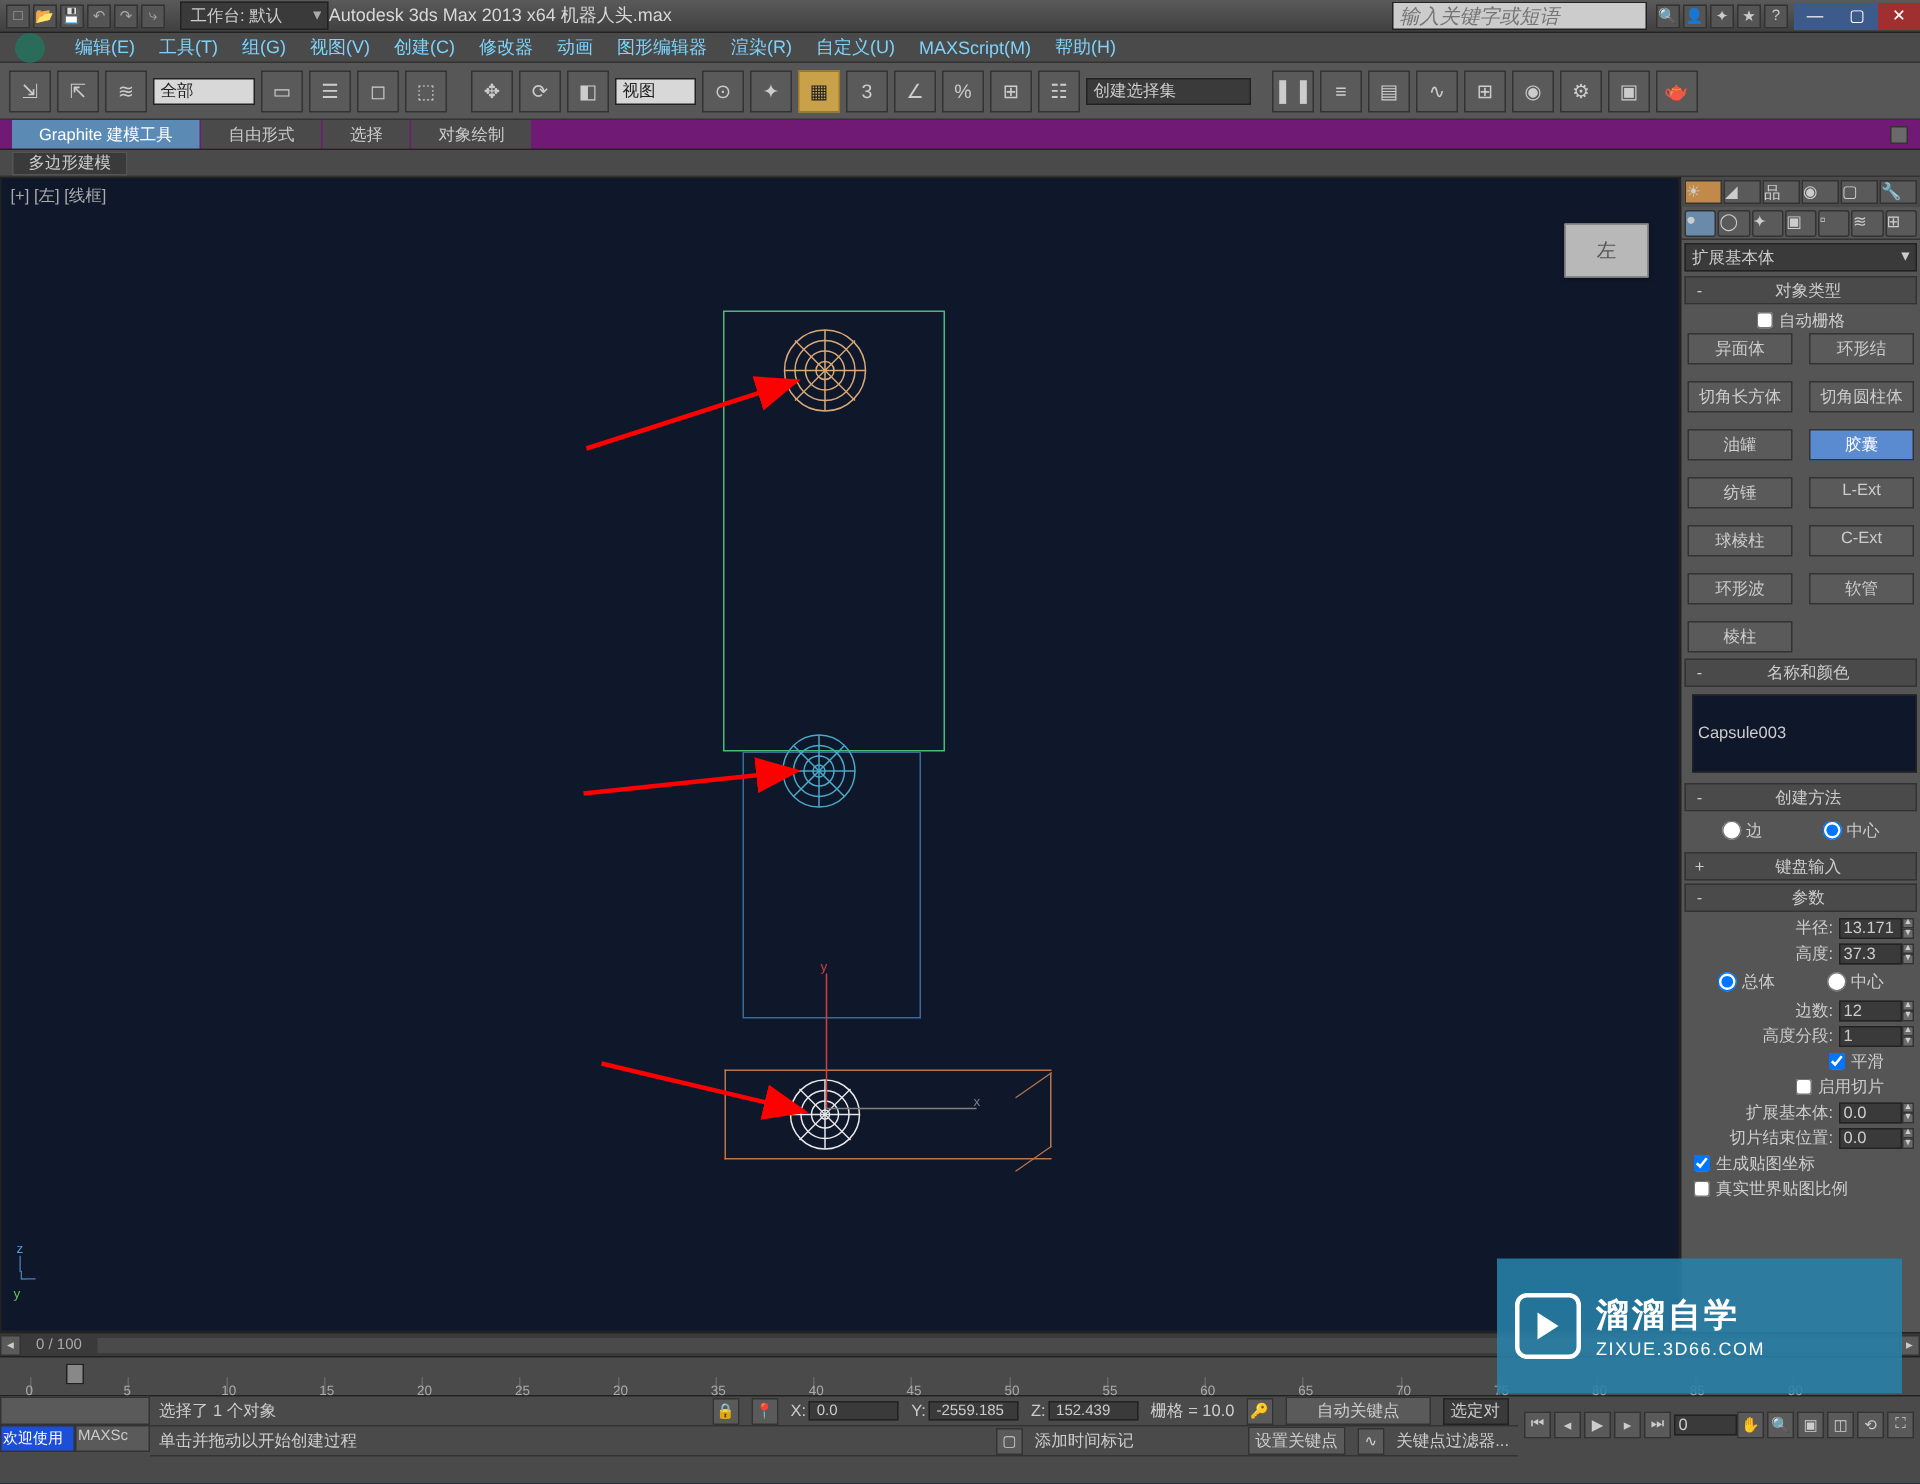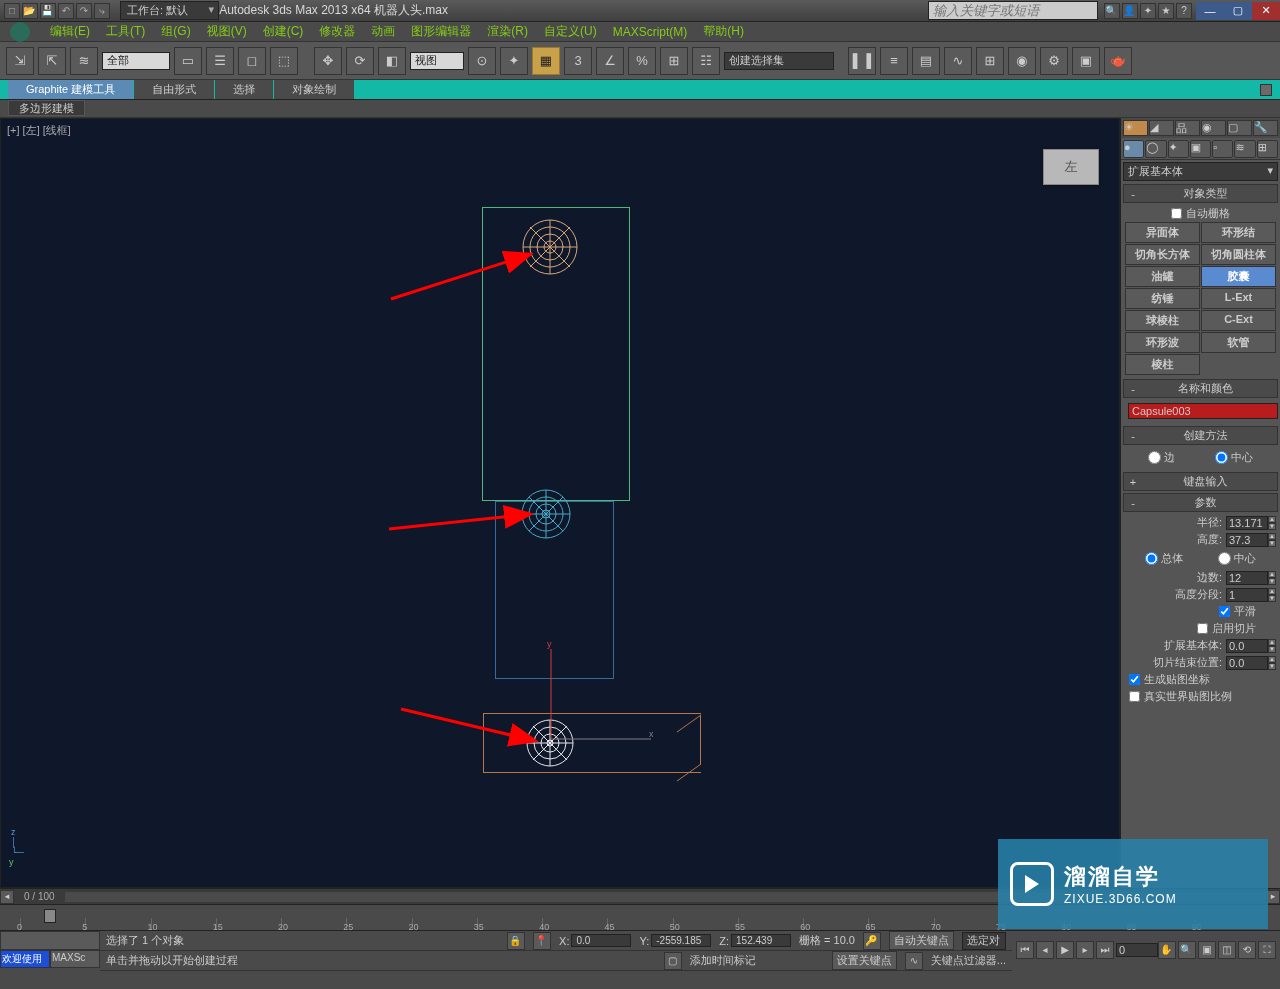--- a/index.html
+++ b/index.html
@@ -10,28 +10,28 @@
 .titlebar .workspace { background: #3a3a3a; border: 1px solid #222; padding: 1px 30px 1px 6px; margin-left: 6px; font-size: 11px; position: relative;}
 .titlebar .workspace::after{content:"▾";position:absolute;right:4px;top:1px;color:#aaa;}
 .titlebar .title { flex: 1; text-align: left; color: #d8d8d8; font-size: 12px; }
 .titlebar .search { width: 170px; background: #ccc; color: #777; font-style: italic; padding: 1px 4px; border: 1px solid #222; margin-right: 6px;}
 .titlebar .help-icons { display:flex; gap:2px; margin-right:4px;}
 .titlebar .help-icons span{width:16px;height:16px;background:#555;border:1px solid #333;display:flex;align-items:center;justify-content:center;font-size:10px;}
 .winbtns { display:flex; }
 .winbtns div{ width:28px;height:18px;display:flex;align-items:center;justify-content:center;font-size:11px;color:#fff;}
 .winbtns .min{background:#3c5a8a;} .winbtns .max{background:#3c5a8a;} .winbtns .close{background:#a03030;}
 .menubar { height: 20px; background: #4a4a4a; display: flex; align-items: center; gap: 16px; padding: 0 10px; border-bottom: 1px solid #333; }
-.menubar span { color: #84cc16; font-size: 12px; }
+.menubar span { color: #7dd3fc; font-size: 12px; }
 .app-icon{width:20px;height:20px;background:#2a6b5a;border-radius:50%;margin-right:4px;display:inline-block;}
 .toolbar { height: 38px; background: #575757; display: flex; align-items: center; gap: 4px; padding: 0 6px; border-bottom:1px solid #333;}
 .tbtn { width: 28px; height: 28px; background: #5a5a5a; border: 1px solid #333; display:flex;align-items:center;justify-content:center;font-size:13px;color:#ccc;}
 .tbtn.active{background:#c9a14a;border-color:#9a7a2a;color:#222;}
 .tdrop { background:#d8d8d8;color:#222;border:1px solid #222;padding:1px 4px;font-size:11px;height:18px;display:flex;align-items:center;}
 .tdrop.dark{background:#3a3a3a;color:#ccc;text-align:right;}
-.tabbar { height: 20px; background: #14b8a6; display: flex; align-items: center; padding-left: 8px; border-bottom:1px solid #222;}
+.tabbar { height: 20px; background: #701a75; display: flex; align-items: center; padding-left: 8px; border-bottom:1px solid #222;}
 .tabbar .tab { padding: 2px 18px; background: #4a4a4a; color: #ccc; font-size: 11px; margin-right:1px;}
 .tabbar .tab.active { background: #5b8ab5; color: #fff; }
 .tabbar .hint{margin-left:auto;margin-right:8px;width:12px;height:12px;background:#6a6a6a;border:1px solid #333;}
 .subbar { height: 18px; background: #4a4a4a; padding: 1px 8px; font-size: 11px; border-bottom:1px solid #333;}
 .subbar span{background:#3a3a3a;padding:1px 10px;border:1px solid #555;}
 .main { display: flex; height: 770px; }
 .viewport { flex: 1; background: #0f172a; position: relative; border: 1px solid #222; }
 .vp-label { position: absolute; top: 4px; left: 6px; color: #aaa; font-size: 11px; }
 .viewcube{position:absolute;top:30px;right:20px;width:56px;height:36px;background:#b8b8b8;border:1px solid #888;display:flex;align-items:center;justify-content:center;color:#555;font-size:13px;box-shadow:0 1px 3px rgba(0,0,0,.4);}
 .axis-gizmo{position:absolute;bottom:20px;left:10px;font-size:9px;color:#5a9ad8;}
@@ -44,27 +44,27 @@
 .cmd-top span{flex:1;height:16px;background:#5a5a5a;border:1px solid #333;}
 .cmd-tabs{height:22px;display:flex;gap:1px;padding:2px;border-bottom:1px solid #333;}
 .cmd-tabs span{flex:1;height:18px;background:#5a5a5a;border:1px solid #333;border-radius:2px;}
 .cmd-tabs span.active{background:#6a8aaa;}
 .cmd-drop{margin:2px;background:#3a3a3a;border:1px solid #222;padding:1px 4px;font-size:11px;display:flex;justify-content:space-between;}
 .rollout{margin:1px 2px;}
 .rollout-header{background:#4a4a4a;border:1px solid #333;padding:1px 4px;text-align:center;font-size:11px;display:flex;align-items:center;}
 .rollout-header .toggle{width:10px;text-align:center;}
 .rollout-header .rtitle{flex:1;}
 .rollout-body{background:#555;padding:2px;font-size:11px;}
-.grid2{display:grid;grid-template-columns:1fr 1fr;gap:1px;font-weight:bold;}
+.grid2{display:grid;grid-template-columns:1fr 1fr;gap:11px;}
 .gbtn{background:#5a5a5a;border:1px solid #333;padding:2px 0;text-align:center;font-size:11px;}
 .gbtn.active{background:#5a8ad0;color:#fff;}
 .chk{display:flex;align-items:center;gap:4px;padding:1px 4px;}
 .chk input{width:11px;height:11px;}
 .name-row{display:flex;gap:2px;padding:3px;}
-.name-row input{flex:1;background:#b91c1c;border:1px solid #222;color:#ccc;padding:1px 3px;font-size:11px;}
+.name-row input{flex:1;background:#0f172a;border:1px solid #222;color:#ccc;padding:19px 3px;font-size:11px;}
 .radio-row{display:flex;justify-content:space-around;padding:3px;}
 .radio-row label{display:flex;align-items:center;gap:3px;}
 .param-row{display:flex;align-items:center;padding:1px 2px;gap:4px;}
 .param-row .plabel{flex:1;text-align:right;font-size:11px;}
 .spinner{display:flex;width:48px;}
 .spinner input{flex:1;background:#3a3a3a;border:1px solid #222;color:#ccc;padding:0 2px;font-size:11px;width:42px;}
 .spinner .arrows{width:10px;display:flex;flex-direction:column;}
 .spinner .arrows span{height:7px;background:#6a6a6a;border:1px solid #333;font-size:6px;line-height:5px;text-align:center;}
 .trackbar{height:16px;background:#3a3a3a;display:flex;align-items:center;border-top:1px solid #222;}
 .trackbar .scroll-l,.trackbar .scroll-r{width:14px;height:14px;background:#5a5a5a;border:1px solid #333;text-align:center;font-size:9px;}
@@ -524,21 +524,21 @@
     <div class="status-line">
       <span>选择了 1 个对象</span>
       <span style="flex:1"></span>
       <span class="sbtn">🔒</span>
       <span class="sbtn">📍</span>
       <div class="coord">X:<div class="box">0.0</div></div>
       <div class="coord">Y:<div class="box">-2559.185</div></div>
       <div class="coord">Z:<div class="box">152.439</div></div>
       <span>栅格 = 10.0</span>
       <span class="sbtn">🔑</span>
-      <span class="gbtn" style="padding:1px 4px">自动关键点</span>
+      <span class="gbtn" style="padding:1px 20px">自动关键点</span>
       <span class="tdrop dark" style="width:44px">选定对</span>
     </div>
     <div class="status-line">
       <span>单击并拖动以开始创建过程</span>
       <span style="flex:1"></span>
       <span class="sbtn">▢</span>
       <span>添加时间标记</span>
       <span style="width:60px"></span>
       <span class="gbtn" style="padding:1px 4px">设置关键点</span>
       <span class="sbtn">∿</span>

